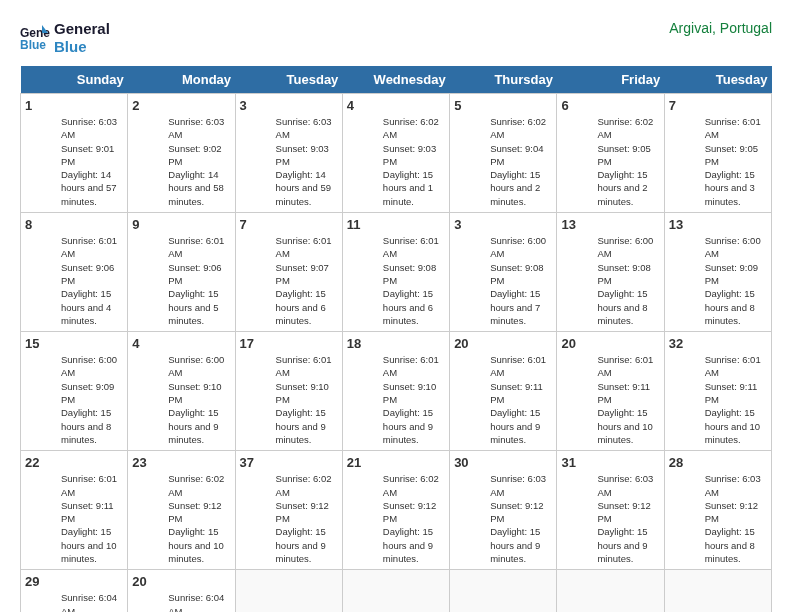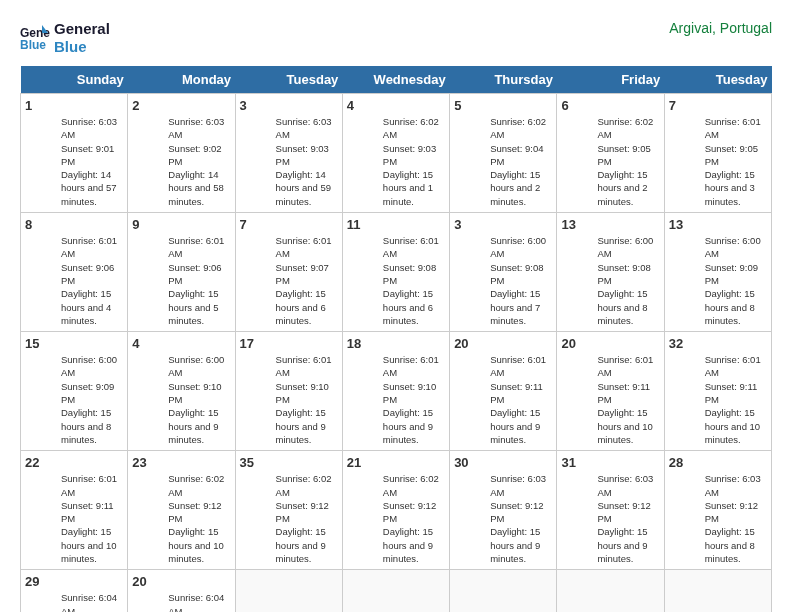--- a/index.html
+++ b/index.html
@@ -203,21 +203,21 @@
       <tr>
         <td>
           <span class="day-number">22</span>
           <div class="day-info">Sunrise: 6:01 AM<br>Sunset: 9:11 PM<br>Daylight: 15 hours and 10 minutes.</div>
         </td>
         <td>
           <span class="day-number">23</span>
           <div class="day-info">Sunrise: 6:02 AM<br>Sunset: 9:12 PM<br>Daylight: 15 hours and 10 minutes.</div>
         </td>
         <td>
-          <span class="day-number">35</span>
+          <span class="day-number">37</span>
           <div class="day-info">Sunrise: 6:02 AM<br>Sunset: 9:12 PM<br>Daylight: 15 hours and 9 minutes.</div>
         </td>
         <td>
           <span class="day-number">21</span>
           <div class="day-info">Sunrise: 6:02 AM<br>Sunset: 9:12 PM<br>Daylight: 15 hours and 9 minutes.</div>
         </td>
         <td>
           <span class="day-number">30</span>
           <div class="day-info">Sunrise: 6:03 AM<br>Sunset: 9:12 PM<br>Daylight: 15 hours and 9 minutes.</div>
         </td>

